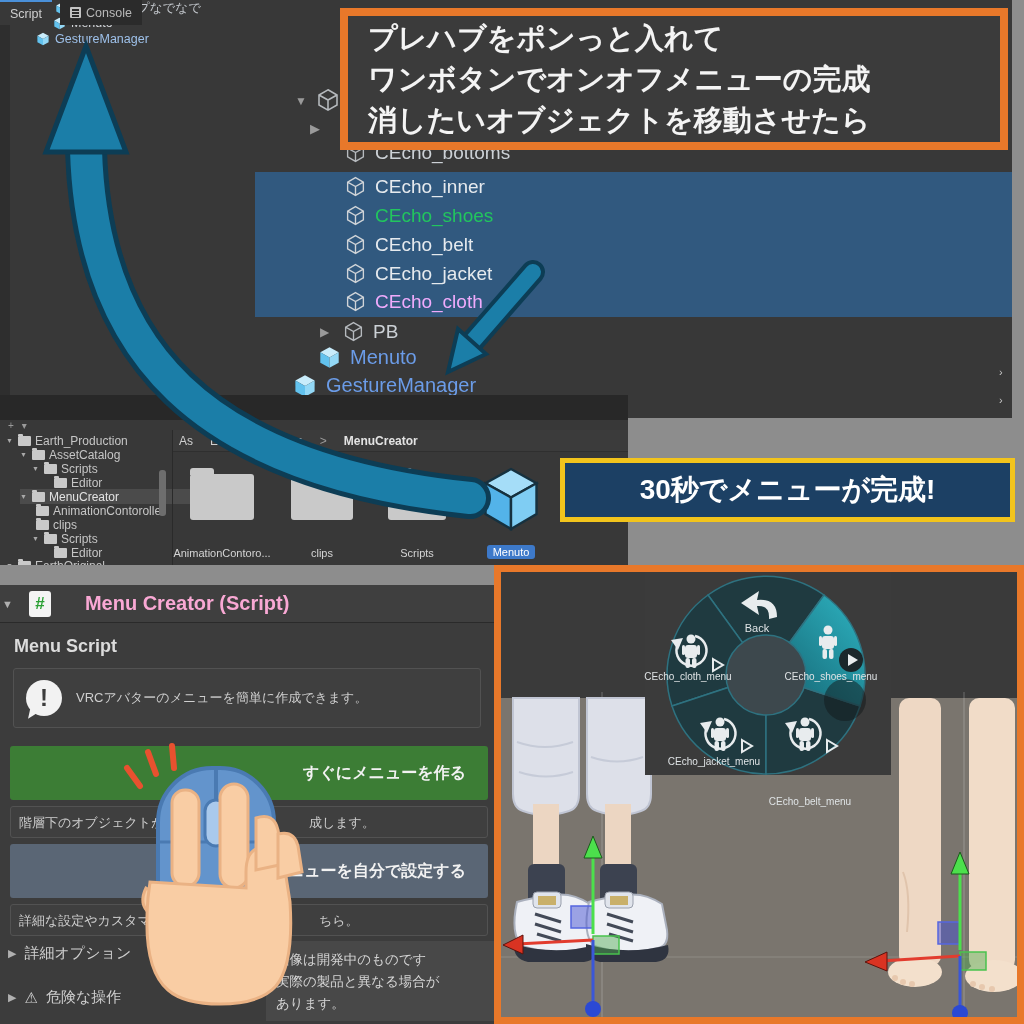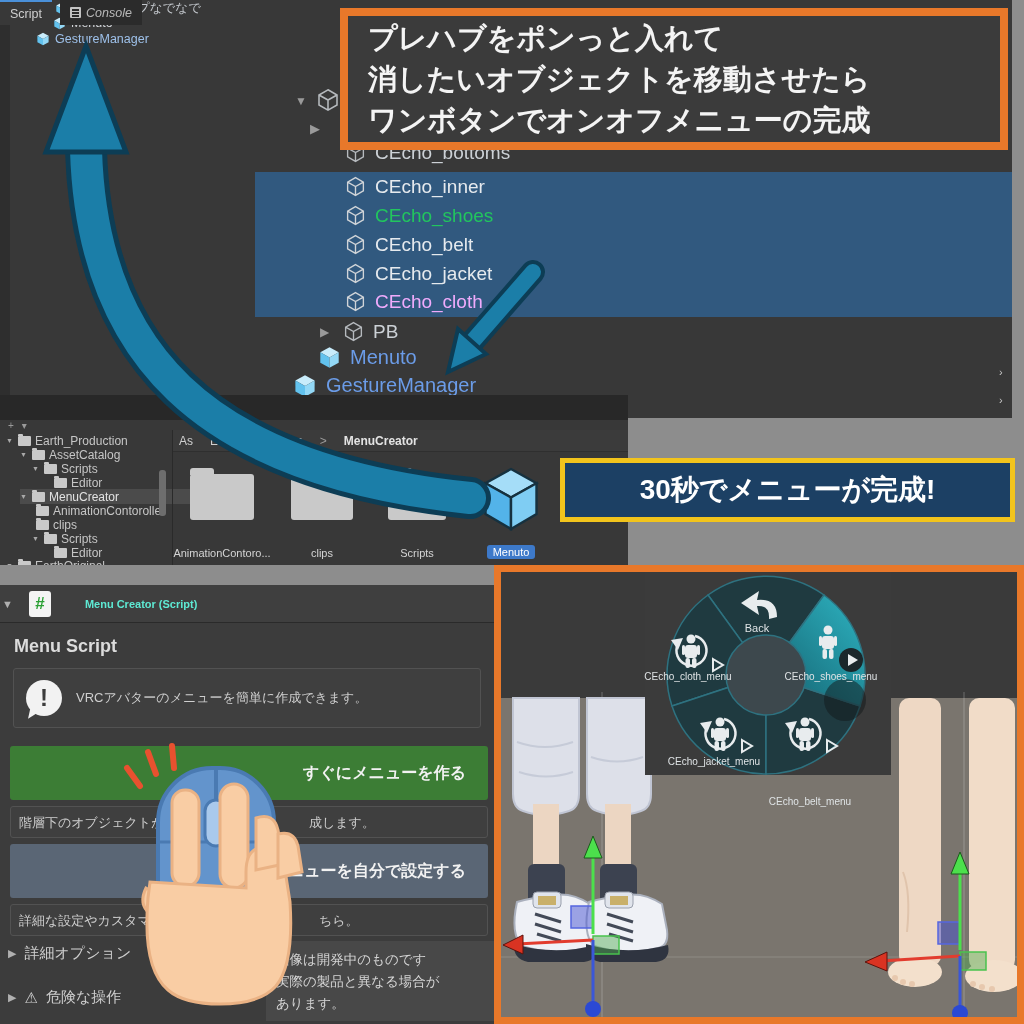--- a/index.html
+++ b/index.html
@@ -55,21 +55,21 @@
   .bigfolder:before{content:"";position:absolute;left:0;top:-6px;width:24px;height:7px;background:#c9c9c9;border-radius:3px 3px 0 0;}
   .alabel{position:absolute;font-size:11px;color:#d4d4d4;text-align:center;width:110px;transform:translateX(-55px);}
   .alabel.pill span{background:#3d79c9;color:#fff;border-radius:3px;padding:1px 6px;}
   
   .insp{left:0;top:585px;width:494px;height:439px;background:#3c3c3c;}
   .insp-head{left:0;top:585px;width:494px;height:38px;background:#3f3f3f;border-bottom:1px solid #2a2a2a;
              display:flex;align-items:center;box-sizing:border-box;}
   .fold-caret{color:#b0b0b0;font-size:11px;margin-left:2px;}
   .cs-icon{width:22px;height:26px;background:#f4f4f4;border-radius:3px;margin-left:16px;
            display:flex;align-items:center;justify-content:center;color:#2aa034;font-weight:700;font-size:17px;}
-  .insp-title{color:#5eead4;font-weight:700;font-size:11px;margin-left:34px;}
+  .insp-title{color:#f9a8d4;font-weight:700;font-size:20px;margin-left:34px;}
   .sec-title{left:14px;top:636px;font-size:18px;font-weight:700;color:#dcdcdc;}
   .infobox{left:13px;top:668px;width:468px;height:60px;background:#3f3f3f;border:1px solid #525252;
            border-radius:3px;box-sizing:border-box;display:flex;align-items:center;gap:14px;padding-left:12px;}
   .info-ic{width:36px;height:36px;background:#f2f2f2;border-radius:50%;position:relative;flex:none;
            display:flex;align-items:center;justify-content:center;color:#3c3c3c;font-weight:700;font-size:24px;}
   .info-ic:after{content:"";position:absolute;left:3px;bottom:-4px;width:0;height:0;
                  border-left:10px solid #f2f2f2;border-bottom:10px solid transparent;transform:rotate(12deg);}
   .infobox p{margin:0;font-size:13px;color:#cfcfcf;}
   .btn{left:10px;width:478px;height:54px;border-radius:3px;box-sizing:border-box;
        display:flex;align-items:center;justify-content:flex-end;padding-right:22px;
@@ -197,21 +197,21 @@
 
   <div class="abs gray-strip"></div>
   <div class="abs edge-chev" style="left:999px;top:366px;">›</div>
   <div class="abs edge-chev" style="left:999px;top:394px;">›</div>
 
   <div class="abs proj-panel"></div>
   <div class="abs tabbar"></div>
   <div class="tab active" style="left:0;">
     <span>Script</span>
   </div>
-  <div class="tab idle" style="left:60px;font-style:italic;">
+  <div class="tab idle" style="left:60px;">
     <span class="console-ic"></span>
     <span>Console</span>
   </div>
   <div class="abs create-row">
     <span>+</span>
       <span>▾</span>
   </div>
 
   <div class="trow" style="left:6px;top:433px;">
       <span class="tarr">▼</span>
@@ -281,22 +281,22 @@
   <div class="alabel" style="left:222px;top:547px;"><span>AnimationContoro...</span></div>
   <div class="alabel" style="left:322px;top:547px;"><span>clips</span></div>
   <div class="alabel" style="left:417px;top:547px;"><span>Scripts</span></div>
   <div class="alabel pill" style="left:511px;top:546px;"><span>Menuto</span></div>
 
   <div class="abs gray-block"></div>
   <div class="abs gray-band"></div>
 
   <div class="abs callout">
     <div>プレハブをポンっと入れて</div>
+    <div>ワンボタンでオンオフメニューの完成</div>
     <div>消したいオブジェクトを移動させたら</div>
-    <div>ワンボタンでオンオフメニューの完成</div>
   </div>
   <div class="abs donebox">
     <span>30秒でメニューが完成!</span>
   </div>
 
   <div class="abs insp"></div>
   <div class="abs insp-head">
     <span class="fold-caret">▼</span>
     <span class="cs-icon">#</span>
     <span class="insp-title">Menu Creator (Script)</span>

